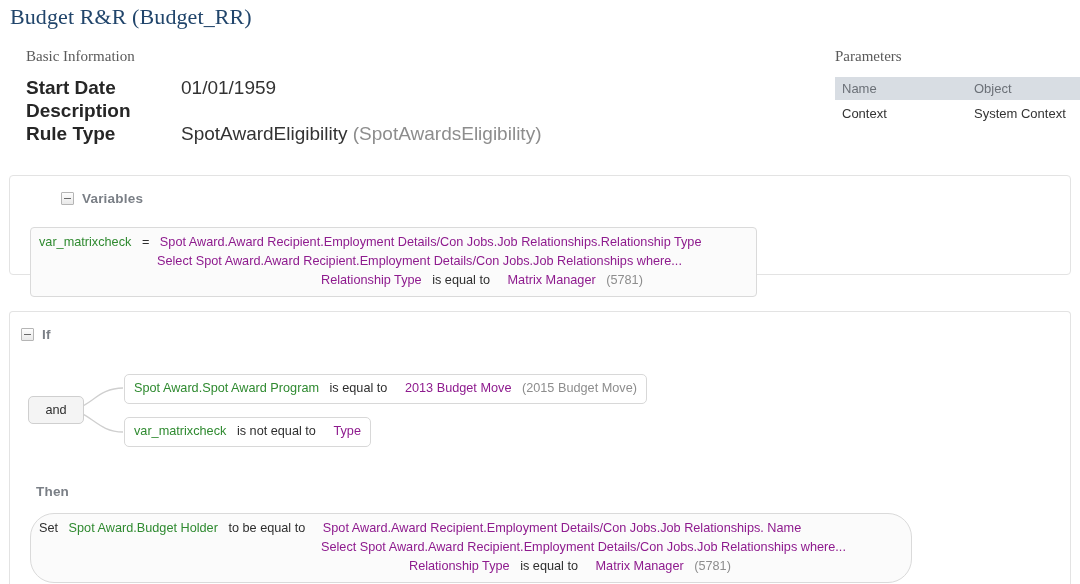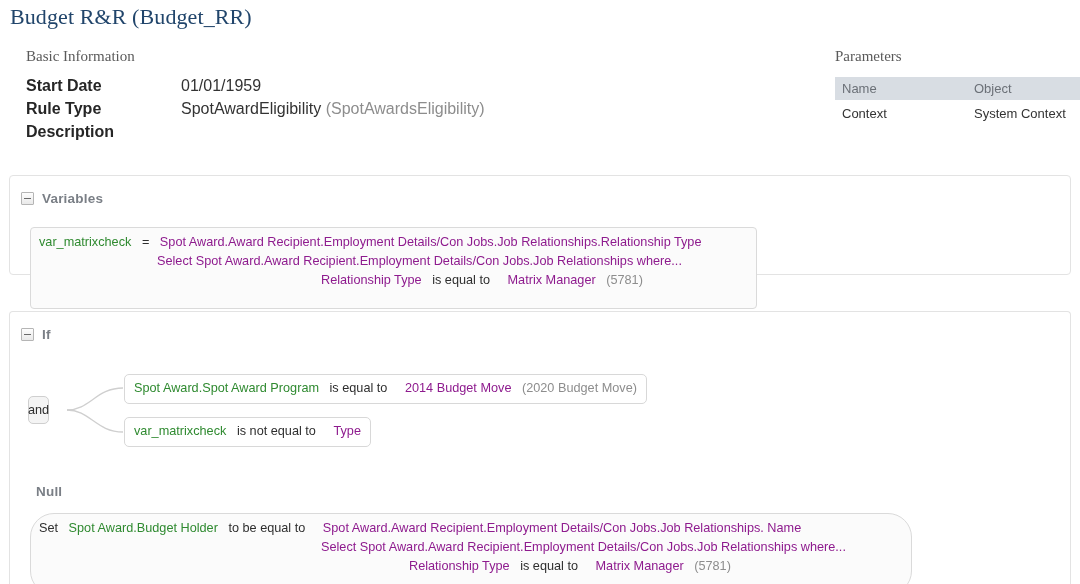--- a/index.html
+++ b/index.html
@@ -32,21 +32,21 @@
   .section-caption {
     font-family: "Liberation Serif", serif;
     font-size: 15px;
     color: #5a5a5a;
     margin-bottom: 12px;
   }
   .info-row {
     display: flex;
     align-items: baseline;
     height: 23px;
-    font-size: 16px;
+    font-size: 19px;
   }
   .info-label {
     width: 155px;
     font-weight: bold;
     color: #262626;
     flex: 0 0 155px;
   }
   .info-value { color: #333333; }
   .info-value .muted { color: #8d8d8d; }
 
@@ -89,21 +89,21 @@
 
   
   .panel {
     position: absolute;
     left: 9px;
     width: 1062px;
     background: #ffffff;
     border: 1px solid #e3e3e3;
     border-radius: 4px;
   }
-  #panel-variables { top: 175px; height: 100px; }
+  #panel-variables { top: 175px; height: 100px; padding-left: 40px; }
   #panel-if { top: 311px; height: 273px; border-bottom: none; border-radius: 4px 4px 0 0; }
 
   .panel-header {
     display: flex;
     align-items: center;
     gap: 8px;
     padding: 14px 0 0 11px;
     height: 31px;
   }
   .toggle-icon {
@@ -129,40 +129,40 @@
 
   
   .expr-box {
     position: absolute;
     background: #fbfbfb;
     border: 1px solid #dadada;
     border-radius: 4px;
     font-size: 12.7px;
     line-height: 19px;
     color: #2e2e2e;
-    padding: 5px 8px 18px 8px;
+    padding: 5px 8px 6px 8px;
     white-space: nowrap;
   }
   #var-box { left: 30px; top: 227px; width: 727px; }
   #then-box { left: 30px; top: 513px; width: 882px; border-radius: 24px; }
 
   .ln { display: block; }
   .ln.r-ind { padding-left: 118px; }
   .ln.r-ind2 { padding-left: 282px; }
 
   .green { color: #2f8a30; }
   .purple { color: #8e1b8e; }
   .grey { color: #8d8d8d; }
   .dark { color: #2e2e2e; }
 
   
   .and-node {
     position: absolute;
     left: 28px; top: 396px;
-    width: 21px; height: 28px;
+    width: 56px; height: 28px;
     background: #f4f4f4;
     border: 1px solid #cfcfcf;
     border-radius: 5px;
     font-size: 12.7px;
     color: #2e2e2e;
     display: flex; align-items: center; justify-content: center;
   }
   .cond-box {
     position: absolute;
     background: #ffffff;
@@ -202,30 +202,30 @@
     <div class="section-caption">Basic Information</div>
 
     <div class="info-row">
       <div class="info-label">Start Date</div>
       <div class="info-value">
         <span>01/01/1959</span>
       </div>
     </div>
 
     <div class="info-row">
+      <div class="info-label">Description</div>
+      <div class="info-value"></div>
+    </div>
+
+    <div class="info-row">
       <div class="info-label">Rule Type</div>
       <div class="info-value">
         <span>SpotAwardEligibility</span>
         <span class="muted">(SpotAwardsEligibility)</span>
       </div>
-    </div>
-
-    <div class="info-row">
-      <div class="info-label">Description</div>
-      <div class="info-value"></div>
     </div>
   </div>
 
   <div class="parameters">
     <div class="section-caption">Parameters</div>
     <table class="param-table">
       <thead>
         <tr>
           <th class="col-name">Name</th>
           <th colspan="2">Object</th>
@@ -281,31 +281,31 @@
     <path d="M 67 410 C 90 410, 96 432, 123 432" fill="none" stroke="#cfcfcf" stroke-width="1.3"></path>
   </svg>
 
   <div class="and-node">
     <span>and</span>
   </div>
 
   <div class="cond-box" id="cond-1">
     <span class="green">Spot Award.Spot Award Program</span>
     <span class="sp-sm"></span><span class="dark">is equal to</span>
-    <span class="sp-md"></span><span class="purple">2014 Budget Move</span>
-    <span class="sp-sm"></span><span class="grey">(2020 Budget Move)</span>
+    <span class="sp-md"></span><span class="purple">2013 Budget Move</span>
+    <span class="sp-sm"></span><span class="grey">(2015 Budget Move)</span>
   </div>
 
   <div class="cond-box" id="cond-2">
     <span class="green">var_matrixcheck</span>
     <span class="sp-sm"></span><span class="dark">is not equal to</span>
     <span class="sp-md"></span><span class="purple">Type</span>
   </div>
 
-  <div class="then-label">Null</div>
+  <div class="then-label">Then</div>
 
   <div class="expr-box" id="then-box">
     <span class="ln">
       <span class="dark">Set</span>
       <span class="sp-sm"></span><span class="green">Spot Award.Budget Holder</span>
       <span class="sp-sm"></span><span class="dark">to be equal to</span>
       <span class="sp-md"></span><span class="purple">Spot Award.Award Recipient.Employment Details/Con Jobs.Job Relationships. Name</span>
     </span>
     <span class="ln r-ind2">
       <span class="purple">Select Spot Award.Award Recipient.Employment Details/Con Jobs.Job Relationships where...</span>

